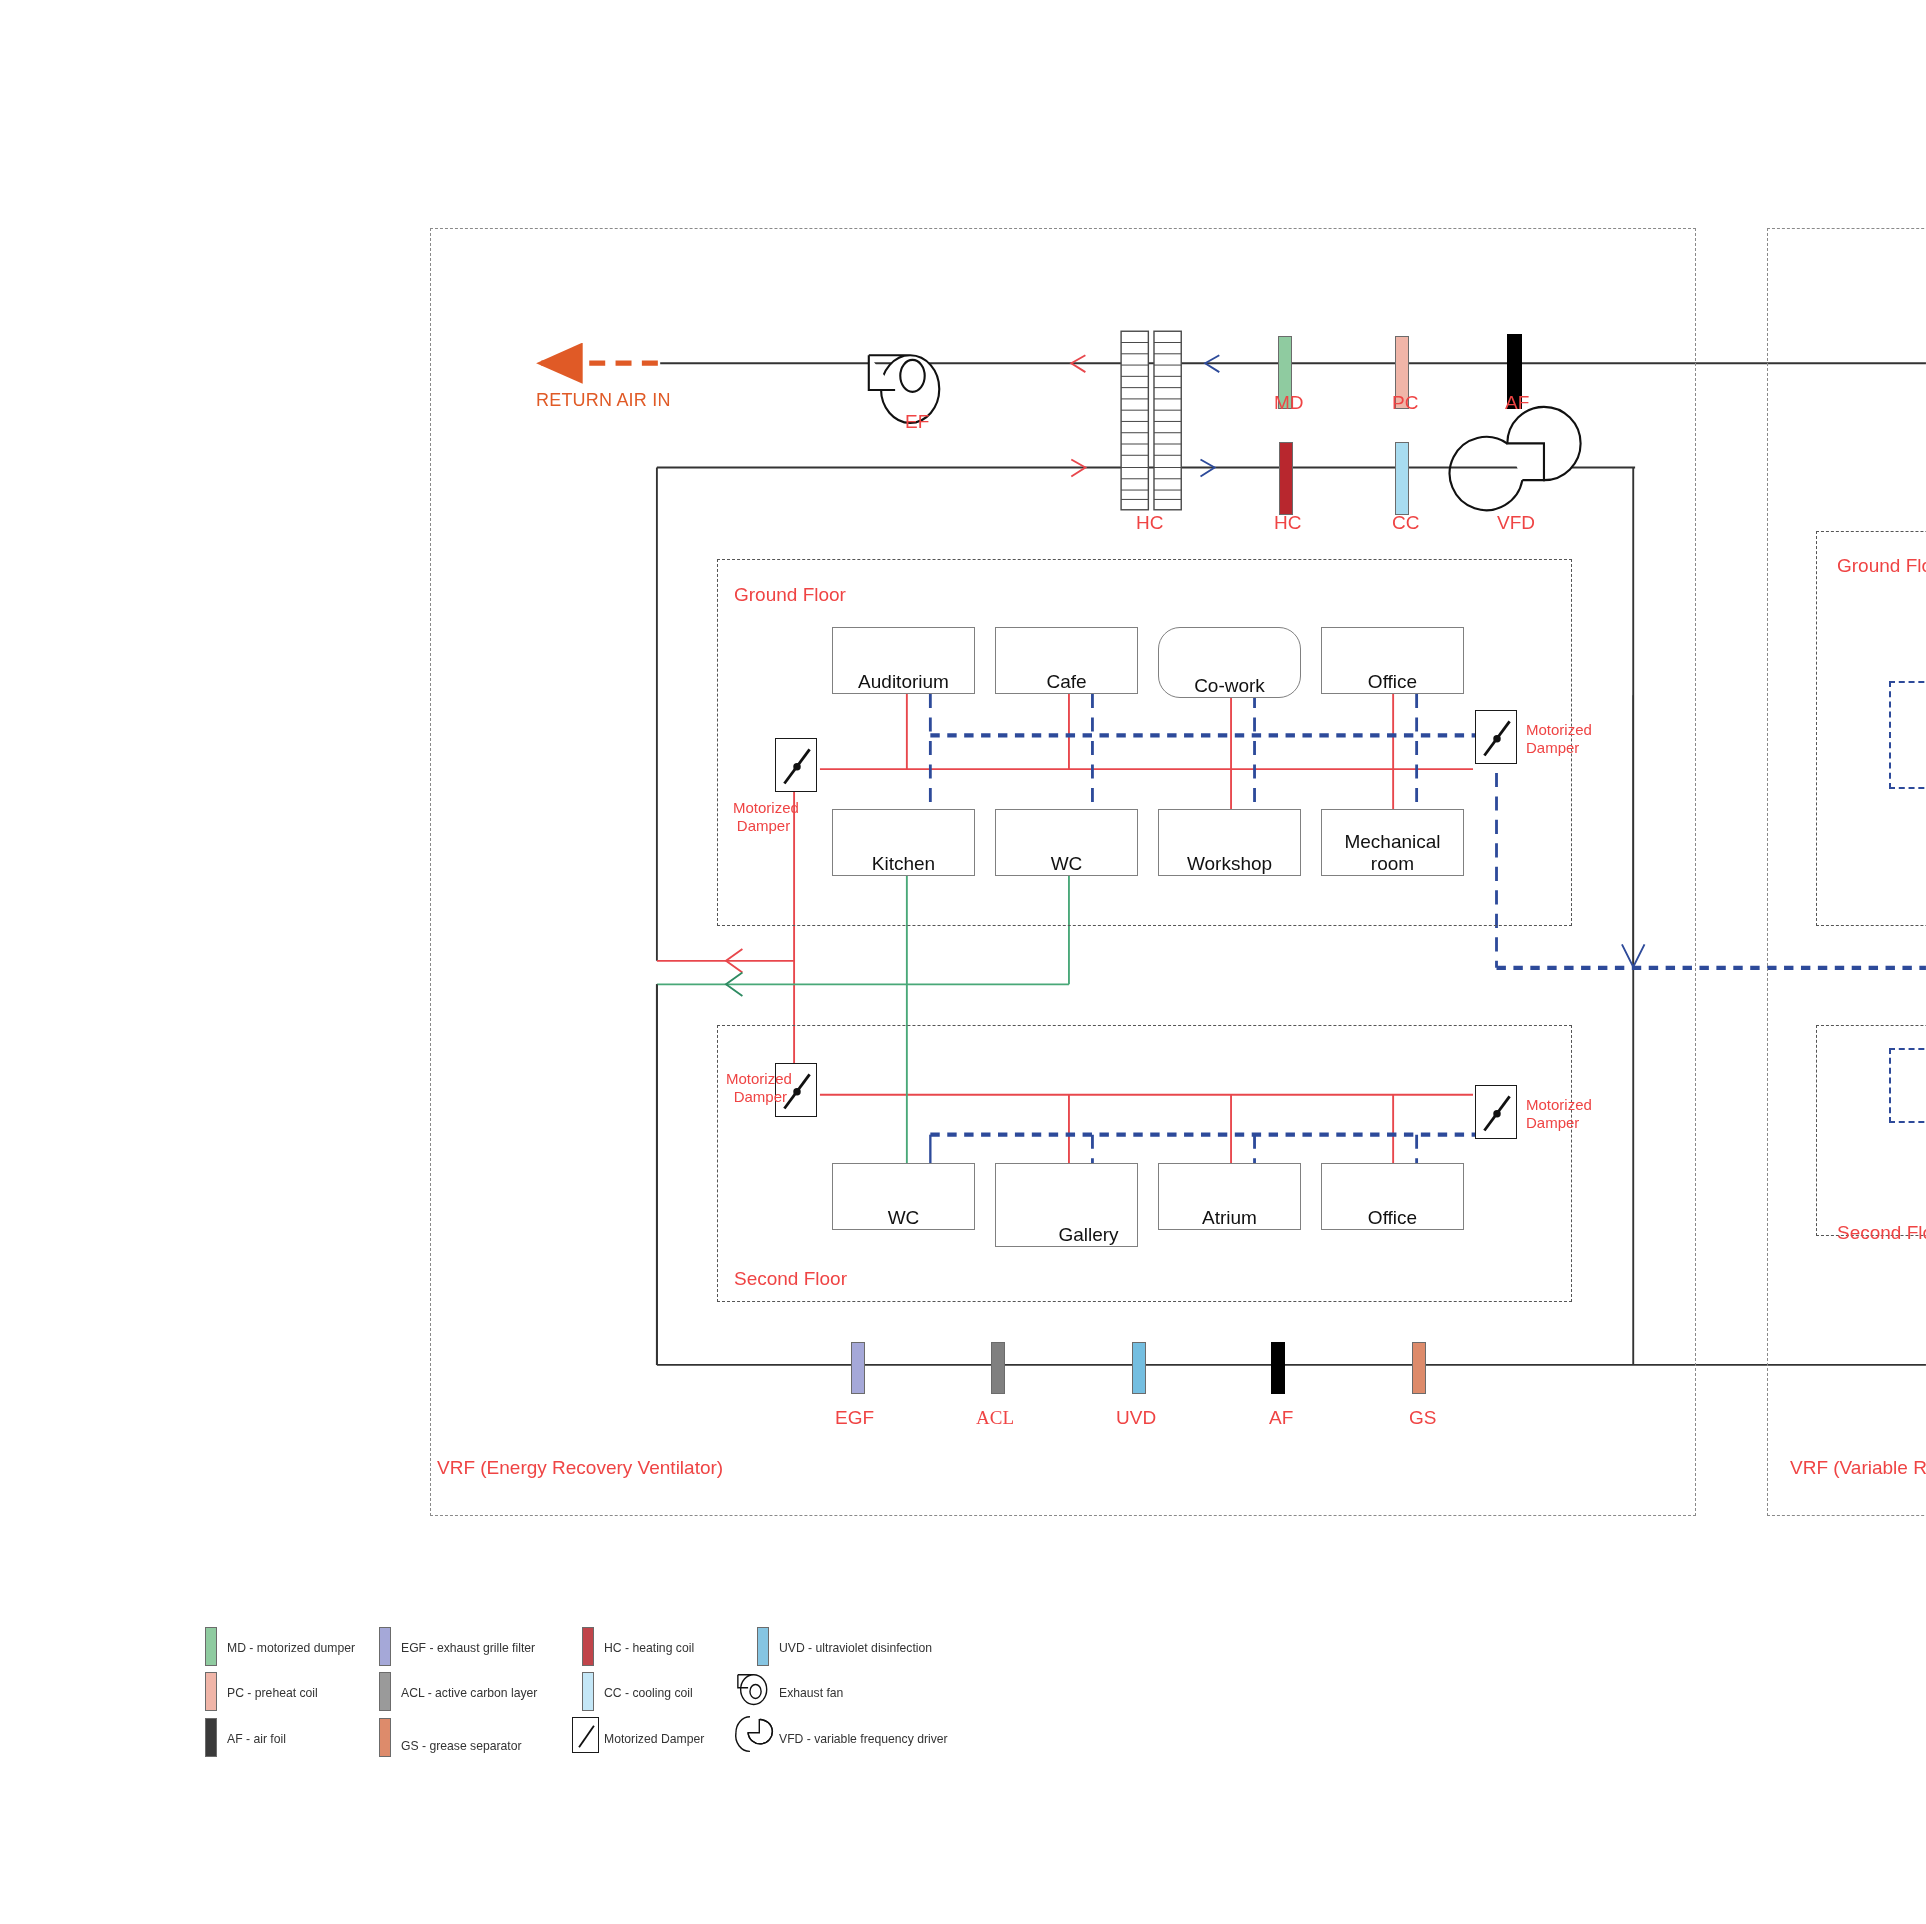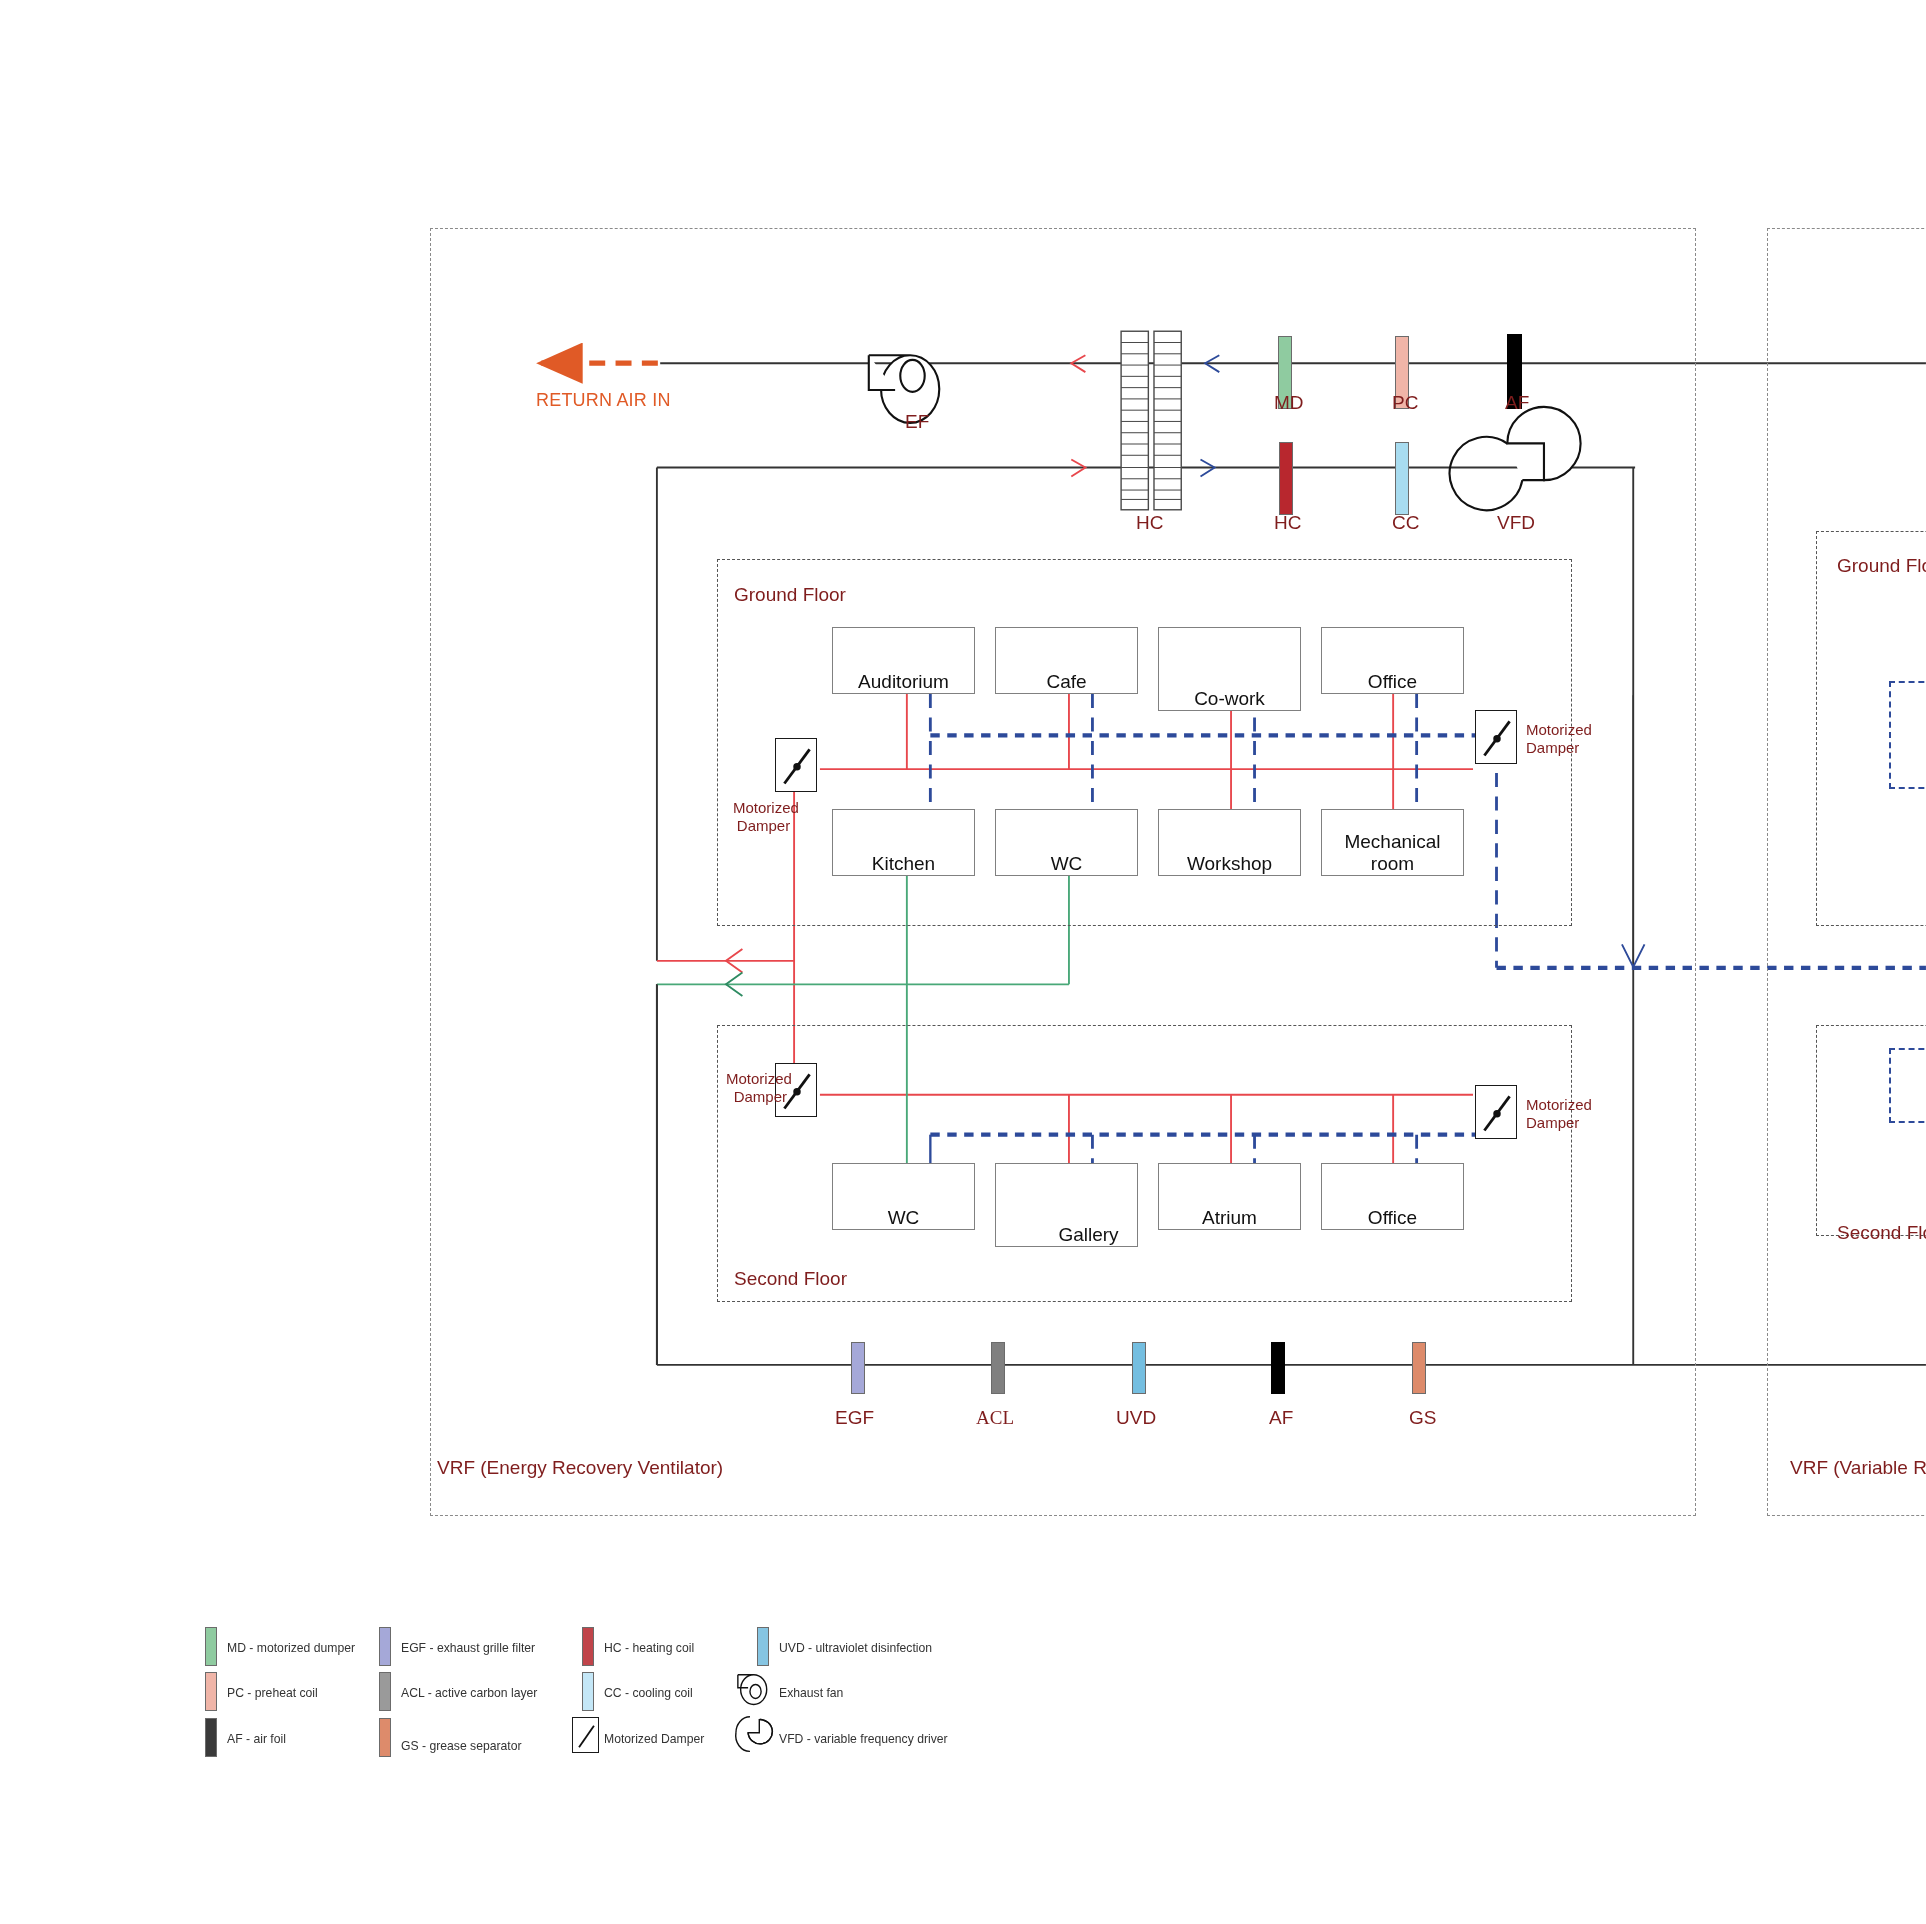--- a/index.html
+++ b/index.html
@@ -1,19 +1,19 @@
 <!DOCTYPE html>
 <html style="font-size:7.5px"><head>
 <meta charset="utf-8">
 <style>
   html,body{margin:0;padding:0;background:#ffffff;}
   body{font-family:"Liberation Sans", sans-serif;}
   #stage{position:relative;width:1926px;height:1924px;background:#fff;overflow:hidden;}
   #svgroot{position:absolute;left:0;top:0;width:1926px;height:1924px;}
-  .txt{position:absolute;color:#7f1d1d;white-space:nowrap;}
+  .txt{position:absolute;color:#ef4444;white-space:nowrap;}
   .comp-label{font-size:19px;}
   .floor-label{font-size:19px;}
   .md-label{font-size:15px;line-height:1.18;text-align:center;white-space:normal;width:61px;}
   .container-label{font-size:19px;}
   .return-label{font-size:18px;color:#E05A26;letter-spacing:0.2px;}
   .legend-label{font-size:12.2px;color:#333;}
   .room-box{position:absolute;border:0.9px solid #808080;background:#fff;box-sizing:border-box;
             display:flex;align-items:flex-end;justify-content:center;text-align:center;}
   .room-box span{font-size:19px;color:#111;line-height:1.15;}
   .comp-bar{position:absolute;box-sizing:border-box;border:0.9px solid #6b6b6b;}
@@ -240,21 +240,21 @@
 
   <div class="comp-bar" style="left:1412px;top:1342px;width:14px;height:52px;background:#DD8B6B;"></div>
   <div class="txt comp-label" style="left:1409px;top:1407px;">GS</div>
 
   <div class="room-box" style="left:832px;top:627px;width:143px;height:67px;">
     <span>Auditorium</span>
   </div>
   <div class="room-box" style="left:995px;top:627px;width:143px;height:67px;">
     <span>Cafe</span>
   </div>
-  <div class="room-box" style="left:1158px;top:627px;width:143px;height:84px;">
+  <div class="room-box" style="left:1158px;top:627px;width:143px;height:71px;border-radius:22px;">
     <span>Co-work</span>
   </div>
   <div class="room-box" style="left:1321px;top:627px;width:143px;height:67px;">
     <span>Office</span>
   </div>
 
   <div class="room-box" style="left:832px;top:809px;width:143px;height:67px;">
     <span>Kitchen</span>
   </div>
   <div class="room-box" style="left:995px;top:809px;width:143px;height:67px;">

